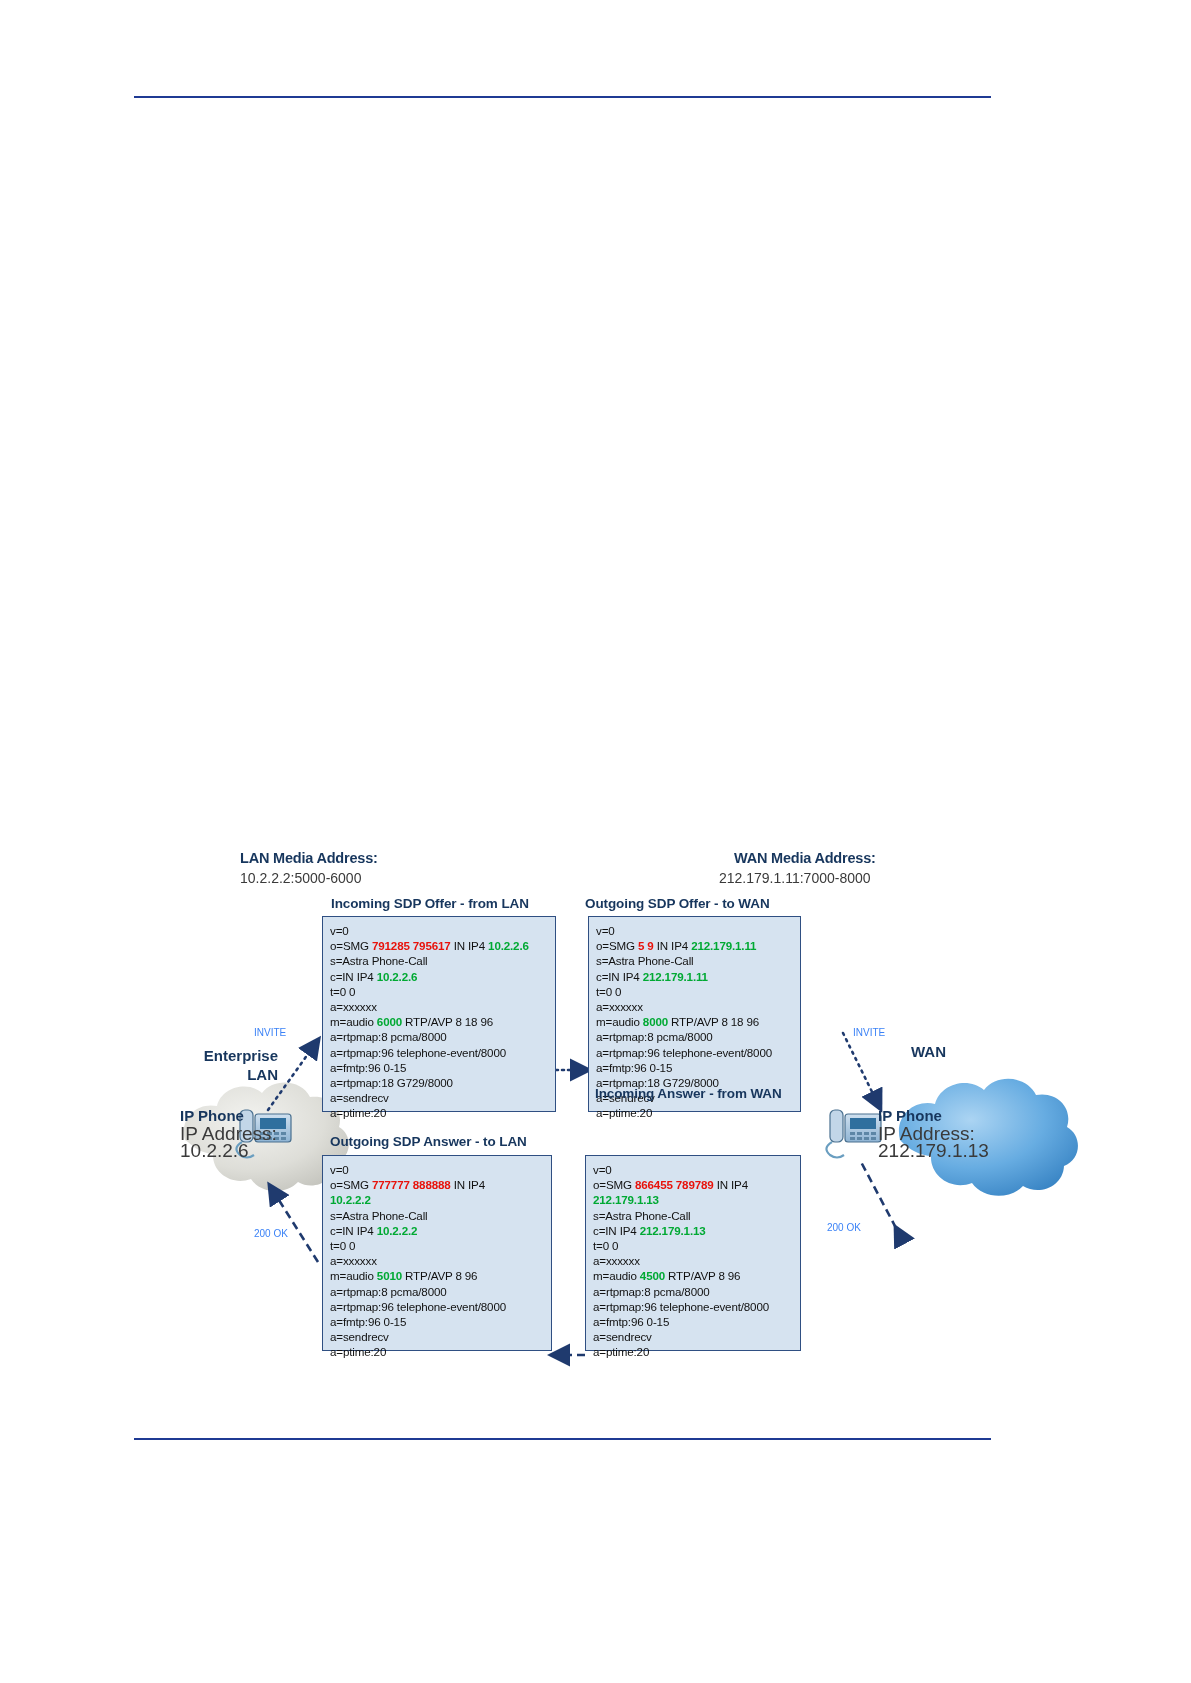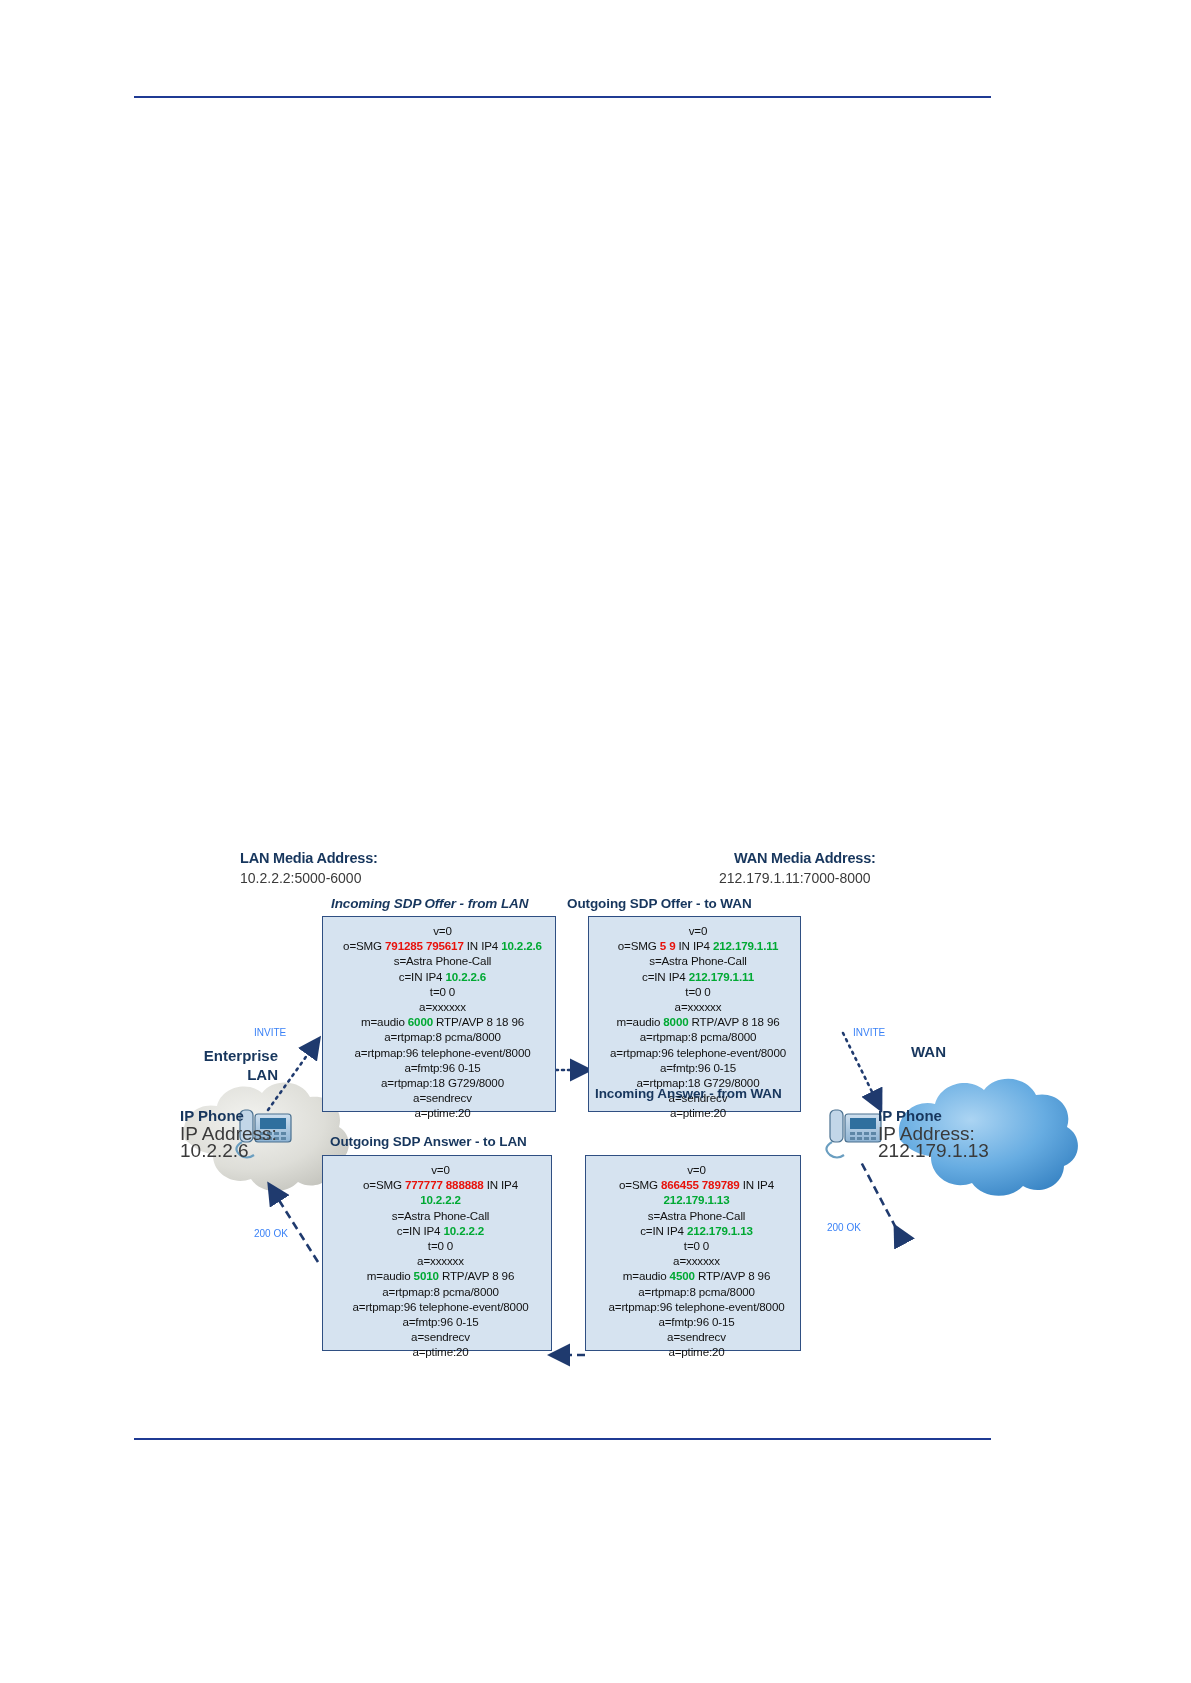--- a/index.html
+++ b/index.html
@@ -57,21 +57,20 @@
     white-space: nowrap;
     letter-spacing: -0.1px;
   }
 
   
   .sdp-box {
     box-sizing: border-box;
     border: 1.5px solid #2f4f82;
     background: #d6e3f0;
     padding: 6px 0 6px 7px;
-    text-align: center;
   }
   .sdp-line {
     font-size: 11.6px;
     line-height: 15.2px;
     color: #111111;
     white-space: nowrap;
     letter-spacing: -0.15px;
   }
   .sdp-line .red   { color: #e8120b; font-weight: bold; }
   .sdp-line .green { color: #00a933; font-weight: bold; }
@@ -215,38 +214,38 @@
 
     <line x1="896" y1="1228" x2="860" y2="1160" stroke="#1f3a6e" stroke-width="2.6" stroke-dasharray="8,5" marker-start="url(#arrHead)"></line>
   </svg>
 
   <div class="abs media-addr-title" style="left:240px; top:850px;">LAN Media Address:</div>
   <div class="abs media-addr-value" style="left:240px; top:870px;">10.2.2.2:5000-6000</div>
 
   <div class="abs media-addr-title" style="left:719px; top:850px;margin-left:15px;">WAN Media Address:</div>
   <div class="abs media-addr-value" style="left:719px; top:870px;">212.179.1.11:7000-8000</div>
 
-  <div class="abs box-title" style="left:331px; top:896px;font-style:italic;">Incoming SDP Offer - from LAN</div>
+  <div class="abs box-title" style="left:331px; top:896px;">Incoming SDP Offer - from LAN</div>
   <div class="abs sdp-box" id="box0" style="left:322px; top:916px; width:234px; height:196px;">
       <div class="sdp-line"><span>v=0</span></div>
       <div class="sdp-line"><span>o=SMG </span><span class="red">791285 795617</span><span> IN  IP4  </span><span class="green">10.2.2.6</span></div>
       <div class="sdp-line"><span>s=Astra Phone-Call</span></div>
       <div class="sdp-line"><span>c=IN IP4  </span><span class="green">10.2.2.6</span></div>
       <div class="sdp-line"><span>t=0 0</span></div>
       <div class="sdp-line"><span>a=xxxxxx</span></div>
       <div class="sdp-line"><span>m=audio </span><span class="green">6000</span><span> RTP/AVP  8 18 96</span></div>
       <div class="sdp-line"><span>a=rtpmap:8 pcma/8000</span></div>
       <div class="sdp-line"><span>a=rtpmap:96 telephone-event/8000</span></div>
       <div class="sdp-line"><span>a=fmtp:96 0-15</span></div>
       <div class="sdp-line"><span>a=rtpmap:18 G729/8000</span></div>
       <div class="sdp-line"><span>a=sendrecv</span></div>
       <div class="sdp-line"><span>a=ptime:20</span></div>
     </div>
 
-  <div class="abs box-title" style="left:567px; top:896px;">Outgoing SDP Offer - to WAN</div>
+  <div class="abs box-title" style="left:585px; top:896px;">Outgoing SDP Offer - to WAN</div>
   <div class="abs sdp-box" id="box1" style="left:588px; top:916px; width:213px; height:196px;">
       <div class="sdp-line"><span>v=0</span></div>
       <div class="sdp-line"><span>o=SMG </span><span class="red">5</span><span>  </span><span class="red">9</span><span>  IN  IP4  </span><span class="green">212.179.1.11</span></div>
       <div class="sdp-line"><span>s=Astra Phone-Call</span></div>
       <div class="sdp-line"><span>c=IN IP4  </span><span class="green">212.179.1.11</span></div>
       <div class="sdp-line"><span>t=0 0</span></div>
       <div class="sdp-line"><span>a=xxxxxx</span></div>
       <div class="sdp-line"><span>m=audio </span><span class="green">8000</span><span> RTP/AVP  8 18 96</span></div>
       <div class="sdp-line"><span>a=rtpmap:8 pcma/8000</span></div>
       <div class="sdp-line"><span>a=rtpmap:96 telephone-event/8000</span></div>

